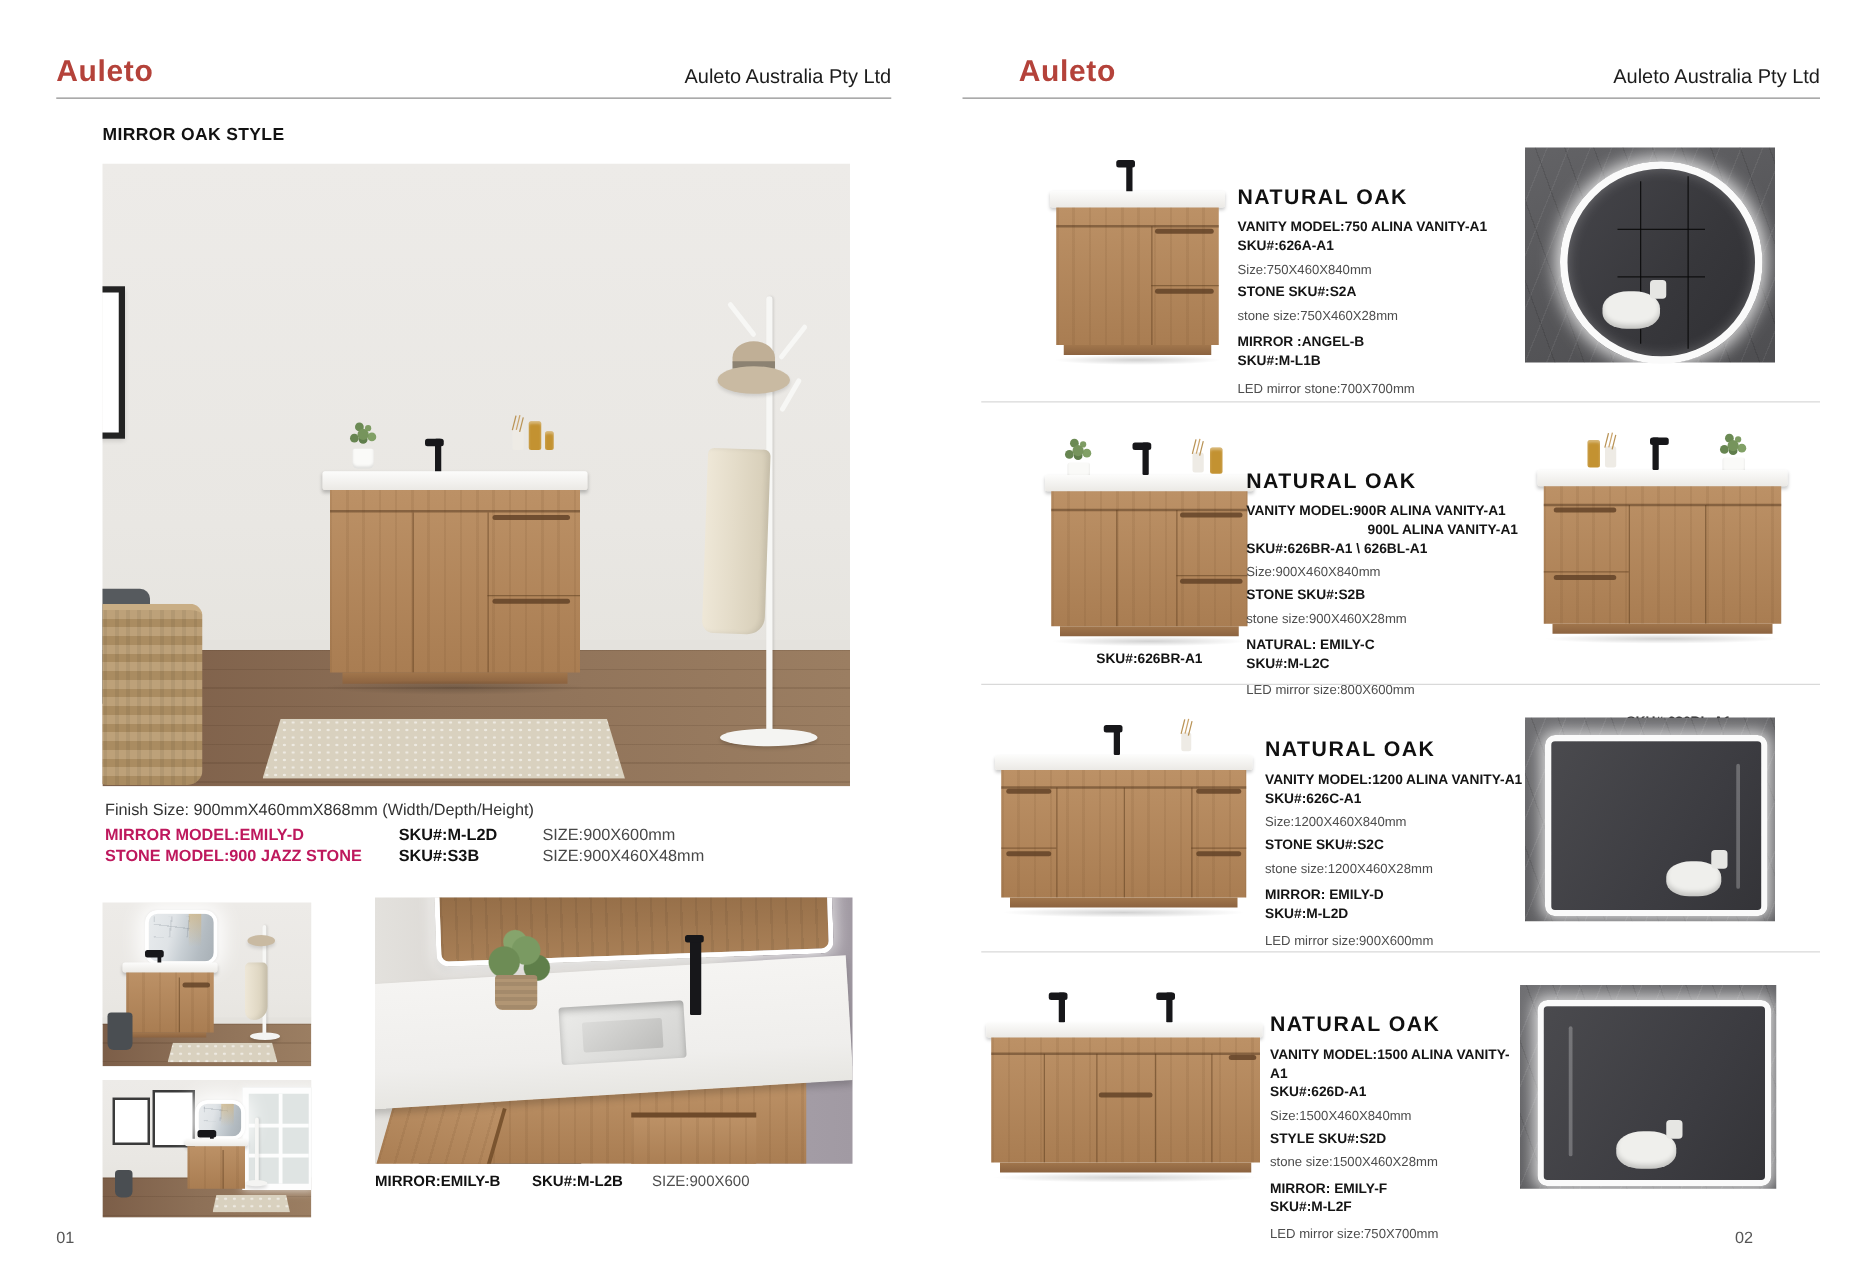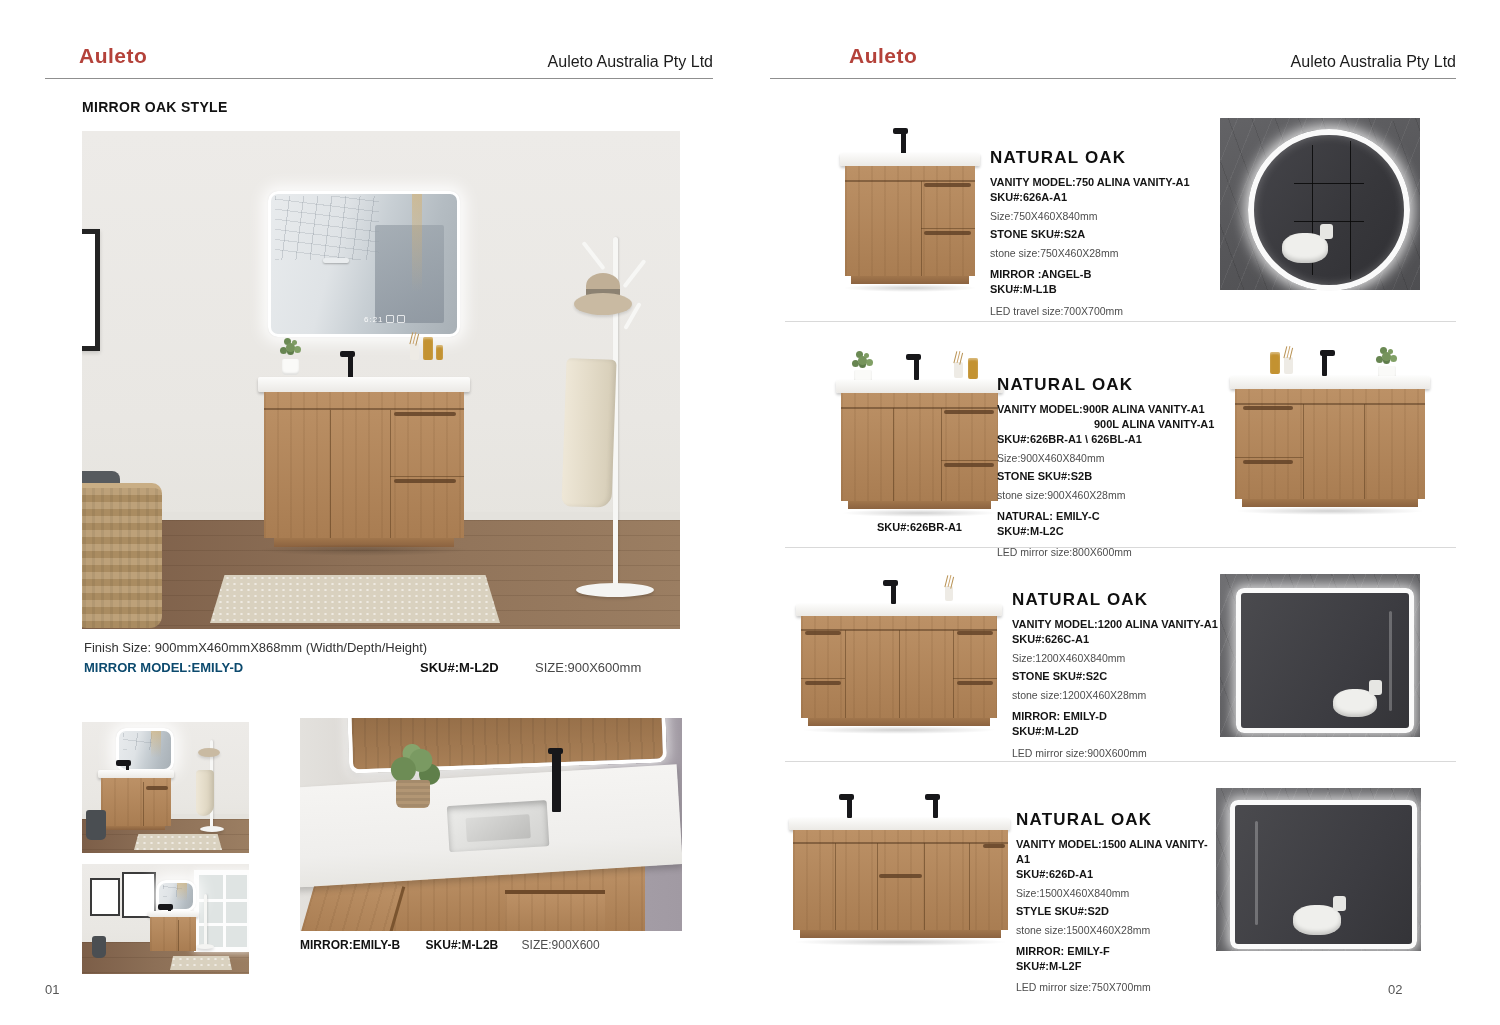--- a/index.html
+++ b/index.html
@@ -1,27 +1,27 @@
 <!DOCTYPE html>
 <html><head>
 <meta charset="utf-8">
 <style>
   html,body{margin:0;padding:0;background:#fff;font-family:"Liberation Sans",sans-serif;}
   .spread{position:relative;width:1500px;height:1025px;background:#fff;overflow:hidden;}
   .abs{position:absolute;}
 
   
-  .brand{font-size:21px;font-weight:bold;color:#b4423a;letter-spacing:.5px;margin-left:34px;}
+  .brand{font-size:24px;font-weight:bold;color:#b4423a;letter-spacing:.5px;}
   .company{font-size:16px;color:#1c1c1c;text-align:right;}
   .rule{height:1px;background:#8f8f8f;}
   .sec-title{font-size:14px;font-weight:bold;color:#121212;letter-spacing:.3px;}
   .pagenum{font-size:13px;color:#555;}
   .finish{font-size:13px;color:#333;}
   .spec-row{display:flex;font-size:13px;line-height:17px;}
-  .spec-model{width:336px;font-weight:bold;color:#0c4a6e;}
+  .spec-model{width:235px;font-weight:bold;color:#be185d;}
   .spec-sku{width:115px;font-weight:bold;color:#111;}
   .spec-size{color:#474747;}
   .caption-line{font-size:12px;}
   .cap-bold{font-weight:bold;color:#111;}
   .cap-gray{color:#4d4d4d;}
   .prod-title{font-size:17px;font-weight:bold;color:#101010;letter-spacing:1.2px;margin-bottom:7px;}
   .bline{font-size:11px;font-weight:bold;color:#141414;line-height:1.35;}
   .gline{font-size:10.5px;color:#4d4d4d;line-height:1.35;}
   .mt4{margin-top:4px;}.mt7{margin-top:7px;}
   .indent{padding-left:97px;}
@@ -132,27 +132,20 @@
   <div class="abs company" style="left:413px;top:53px;width:300px;">Auleto Australia Pty Ltd</div>
   <div class="abs rule" style="left:45px;top:78px;width:668px;"></div>
   <div class="abs sec-title" style="left:82px;top:99px;">MIRROR OAK STYLE</div>
 
   <div class="abs hero" style="left:82px;top:131px;width:598px;height:498px;">
     <div class="abs baseboard" style="left:0;top:381px;width:598px;height:8px;"></div>
     <div class="abs floor" style="left:0;top:389px;width:598px;height:109px;"></div>
 
     <div class="abs frame" style="left:-24px;top:98px;width:32px;height:112px;"></div>
 
-    <div class="abs heromirror" style="left:186px;top:60px;width:186px;height:140px;">
-      <div class="abs mpanel" style="left:56%;top:22%;width:37%;height:70%;"></div>
-      <div class="abs mbar" style="left:28%;top:46%;width:26px;height:5px;"></div>
-      <div class="abs mclock" style="left:50%;bottom:10px;">6:21</div>
-      <div class="abs micon" style="left:62%;bottom:11px;"></div>
-      <div class="abs micon" style="left:68%;bottom:11px;"></div>
-    </div>
 
     <div class="abs foliage" style="left:204px;top:212px;width:9px;height:9px;"></div>
     <div class="abs potw" style="left:200px;top:228px;width:17px;height:16px;"></div>
     <div class="abs diff" style="left:328px;top:212px;width:9px;height:17px;"></div>
     <div class="abs bottle" style="left:341px;top:206px;width:10px;height:23px;"></div>
     <div class="abs bottle" style="left:354px;top:214px;width:7px;height:15px;"></div>
     <div class="abs tap" style="left:266px;top:220px;width:5px;height:28px;"></div>
     <div class="abs slab" style="left:176px;top:246px;width:212px;height:15px;"></div>
     <div class="abs wood" style="left:182px;top:261px;width:200px;height:146px;">
       <div class="abs railline" style="left:0;top:16px;width:200px;"></div>
@@ -181,20 +174,25 @@
     <div class="abs rug" style="left:128px;top:444px;width:290px;height:48px;"></div>
   </div>
 
   <div class="abs finish" style="left:84px;top:640px;">Finish Size: 900mmX460mmX868mm (Width/Depth/Height)</div>
   <div class="abs" style="left:84px;top:659px;width:600px;">
     <div class="spec-row">
       <span class="spec-model">MIRROR MODEL:EMILY-D</span>
       <span class="spec-sku">SKU#:M-L2D</span>
       <span class="spec-size">SIZE:900X600mm</span>
     </div>
+    <div class="spec-row">
+      <span class="spec-model">STONE MODEL:900 JAZZ STONE</span>
+      <span class="spec-sku">SKU#:S3B</span>
+      <span class="spec-size">SIZE:900X460X48mm</span>
+    </div>
   </div>
 
   <div class="abs hero" style="left:82px;top:722px;width:167px;height:131px;">
     <div class="abs baseboard" style="left:0;top:92px;width:167px;height:5px;"></div>
     <div class="abs floor" style="left:0;top:97px;width:167px;height:34px;"></div>
     <div class="abs heromirror" style="left:34px;top:6px;width:52px;height:38px;"></div>
     <div class="abs tap" style="left:44px;top:38px;width:3px;height:12px;"></div>
     <div class="abs slab" style="left:16px;top:48px;width:76px;height:8px;"></div>
     <div class="abs wood" style="left:19px;top:56px;width:70px;height:48px;">
       <div class="abs lv" style="left:42px;top:4px;height:44px;"></div>
@@ -271,21 +269,21 @@
 
   <div class="abs" style="left:990px;top:148px;width:230px;">
     <div class="prod-title">NATURAL OAK</div>
     <div class="bline">VANITY MODEL:750 ALINA VANITY-A1</div>
     <div class="bline">SKU#:626A-A1</div>
     <div class="gline mt4">Size:750X460X840mm</div>
     <div class="bline mt4">STONE SKU#:S2A</div>
     <div class="gline mt4">stone size:750X460X28mm</div>
     <div class="bline mt7">MIRROR :ANGEL-B</div>
     <div class="bline">SKU#:M-L1B</div>
-    <div class="gline mt7">LED travel size:700X700mm</div>
+    <div class="gline mt7">LED mirror stone:700X700mm</div>
   </div>
 
   <div class="abs marble" style="left:1220px;top:118px;width:200px;height:172px;">
     <div class="abs rmirror" style="left:28px;top:11px;width:150px;height:150px;">
       <div class="abs glass-v" style="left:58px;top:10px;height:130px;"></div>
       <div class="abs glass-v" style="left:96px;top:6px;height:138px;"></div>
       <div class="abs glass-h" style="left:40px;top:48px;width:70px;"></div>
       <div class="abs glass-h" style="left:40px;top:86px;width:70px;"></div>
       <div class="abs toilet" style="left:28px;top:98px;width:46px;height:30px;"></div>
     </div>

